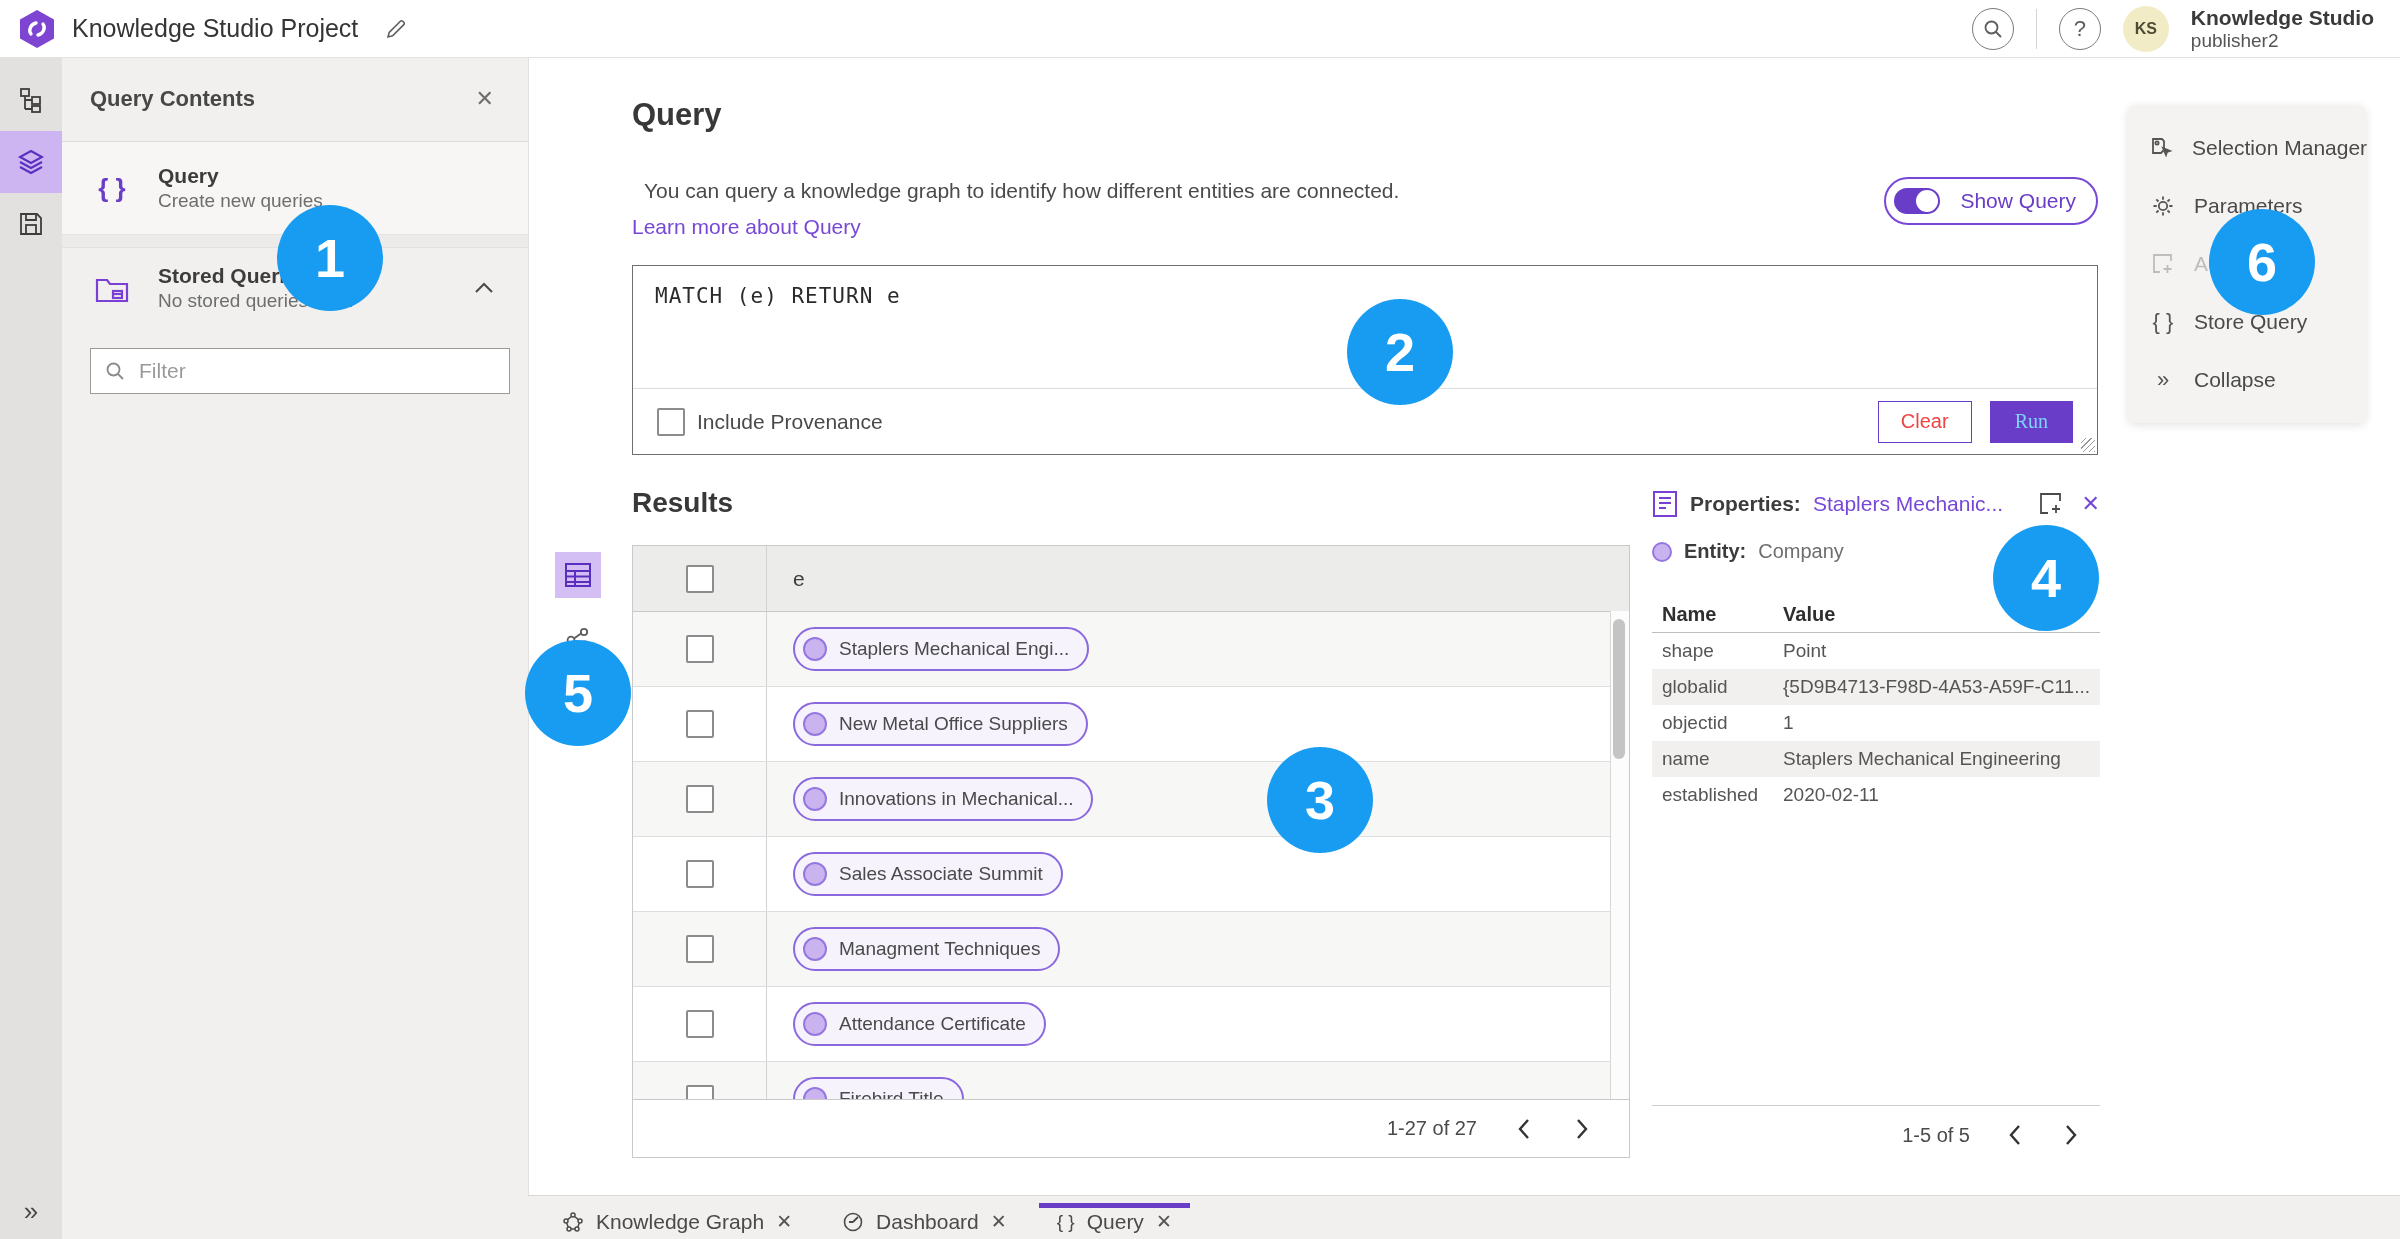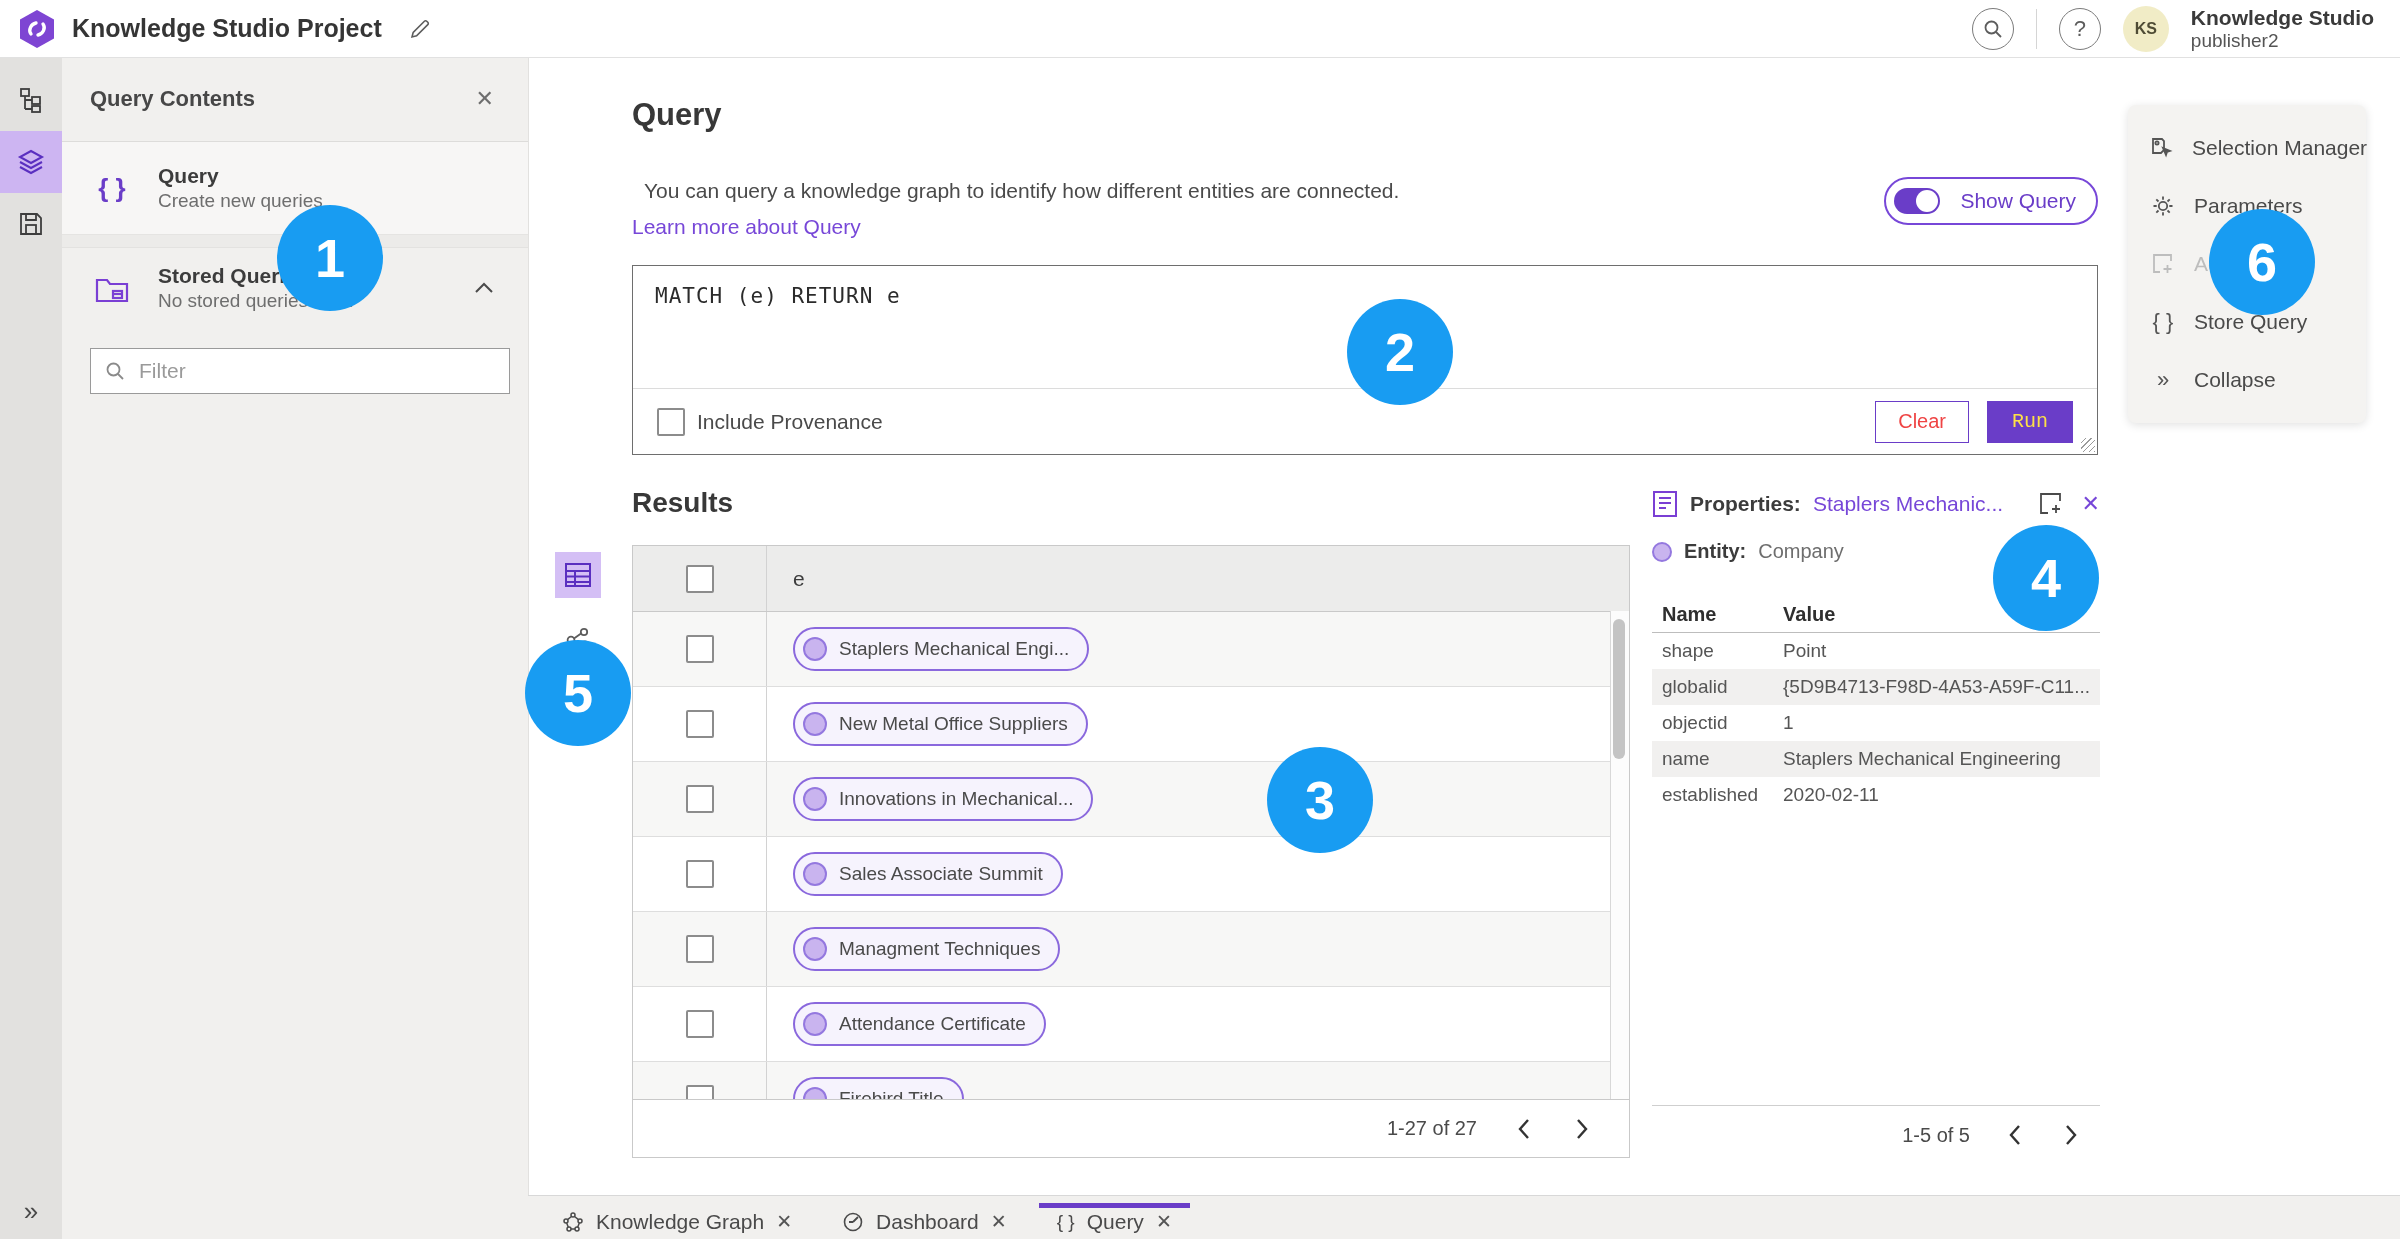--- a/index.html
+++ b/index.html
@@ -4,21 +4,21 @@
 <style>
   html,body{margin:0;padding:0;background:#fff;}
   .app{position:relative;width:2400px;height:1239px;overflow:hidden;background:#fff;
        font-family:"Liberation Sans",sans-serif;color:#393939;}
 
   
   .topbar{position:absolute;top:0;left:0;right:0;height:57px;background:#fff;
           border-bottom:1px solid #e1e1e1;display:flex;align-items:center;z-index:6;}
   .brand{display:flex;align-items:center;gap:16px;padding-left:18px;}
   .logo{width:38px;height:40px;}
-  .app-title{font-size:25px;font-weight:bold;color:#353535;margin:0 10px 0 0;}
+  .app-title{font-size:25px;font-weight:normal;color:#353535;margin:0 10px 0 0;}
   .pencil-btn{background:none;border:none;cursor:pointer;padding:0;color:#5d5d5d;}
   .topbar-right{margin-left:auto;display:flex;align-items:center;gap:22px;padding-right:26px;}
   .circle-btn{width:42px;height:42px;border-radius:50%;border:1.6px solid #7b7b7b;background:#fff;
               display:flex;align-items:center;justify-content:center;color:#5d5d5d;font-size:22px;cursor:pointer;}
   .top-divider{width:1px;height:40px;background:#d5d5d5;}
   .avatar{width:46px;height:46px;border-radius:50%;background:#f1ecc6;display:flex;align-items:center;
           justify-content:center;font-size:16px;font-weight:bold;color:#4f4c35;cursor:pointer;}
   .user-block{line-height:1.15;}
   .user-name{font-size:21px;font-weight:bold;color:#3a3a3a;}
   .user-sub{font-size:19px;color:#555;}
@@ -66,22 +66,22 @@
             background:#fff;box-sizing:border-box;}
   .code-text{font-family:"DejaVu Sans Mono",monospace;font-size:21px;color:#2b2b2b;padding:18px 22px;
              letter-spacing:1px;cursor:text;}
   .code-footer{position:absolute;left:0;right:0;bottom:0;height:66px;border-top:1px solid #dcdcdc;
                display:flex;align-items:center;padding:0 24px;box-sizing:border-box;}
   .cb{width:24px;height:24px;border:2px solid #8c8c8c;background:#fff;border-radius:2px;cursor:pointer;flex:none;}
   .cb-label{font-size:21px;color:#4a4a4a;margin-left:12px;}
   .code-btns{margin-left:auto;display:flex;gap:18px;align-items:center;}
   .btn-clear{height:42px;padding:0 22px;background:#fff;border:1.6px solid #6a3dc8;color:#ef4444;
              font-size:20px;cursor:pointer;font-family:inherit;}
-  .btn-run{height:42px;padding:0 24px;background:#6a3dc8;border:1px solid #6a3dc8;color:#fde047;
-           font-size:20px;cursor:pointer;font-family:Liberation Mono, monospace;}
+  .btn-run{height:42px;padding:0 24px;background:#6a3dc8;border:1px solid #6a3dc8;color:#7dd3fc;
+           font-size:20px;cursor:pointer;font-family:Liberation Serif, serif;}
   .resize-handle{position:absolute;right:2px;bottom:2px;width:14px;height:14px;cursor:nwse-resize;
     background:repeating-linear-gradient(135deg,transparent 0 3px,#9a9a9a 3px 4px);}
 
   .r-title{position:absolute;left:104px;top:430px;font-size:28px;font-weight:bold;color:#383838;margin:0;}
   .view-toolbar{position:absolute;left:27px;top:495px;width:46px;}
   .view-btn{width:46px;height:46px;border:none;display:flex;align-items:center;justify-content:center;
             background:transparent;cursor:pointer;color:#5c5c5c;}
   .view-btn.active{background:#d4bff5;color:#5a2fc0;}
   .view-btn + .view-btn{margin-top:18px;}
 

